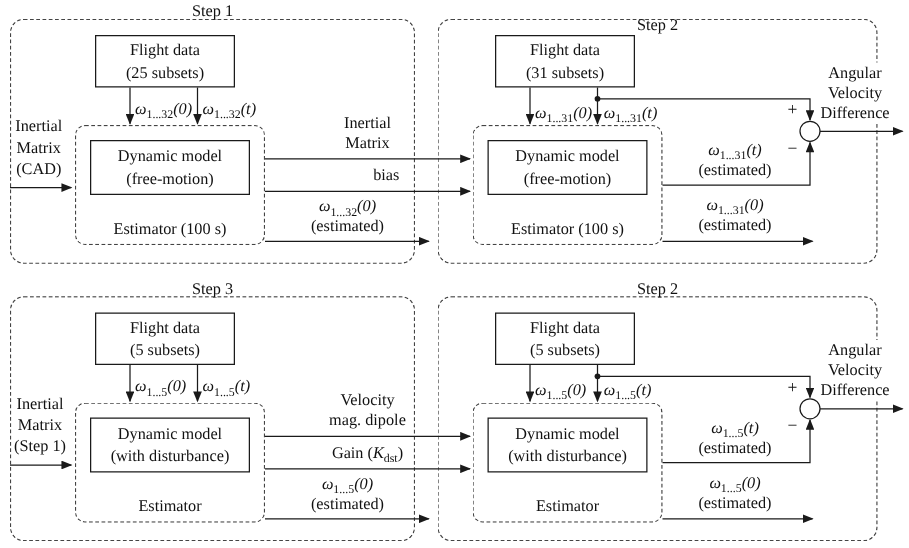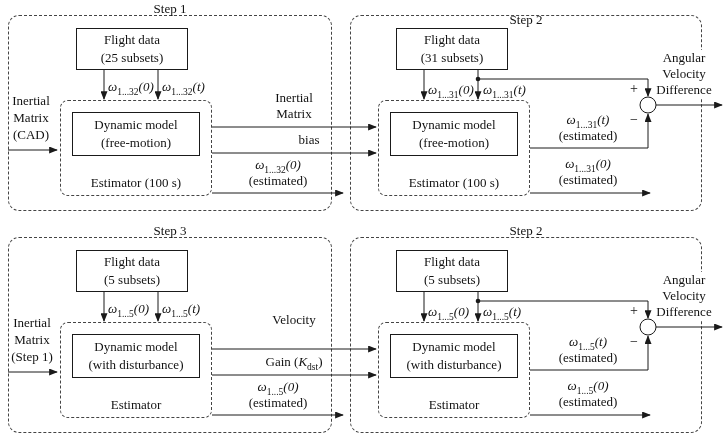--- a/index.html
+++ b/index.html
@@ -139,20 +139,21 @@
       <div>(with disturbance)</div>
     </div>
     <div class="clbl" style="left:60px;top:397px;width:152px">Estimator</div>
     <div class="clbl lh17" style="left:4px;top:314px;width:56px">
       <div>Inertial</div>
       <div>Matrix</div>
       <div>(Step 1)</div>
     </div>
     <div class="clbl" style="left:249px;top:312px;width:90px">
       <div>Velocity</div>
+      <div>mag. dipole</div>
     </div>
     <div class="clbl" style="left:242px;top:354px;width:104px"><span>Gain (</span><span class="math"><span>K</span><sub>dst</sub></span><span>)</span></div>
     <div class="clbl" style="left:224px;top:379px;width:108px">
       <div class="math"><span>ω</span><sub>1...5</sub><span>(0)</span></div>
       <div>(estimated)</div>
     </div>
   </div>
 
   <div>
     <div class="clbl" style="left:476px;top:223px;width:100px">Step 2</div>

